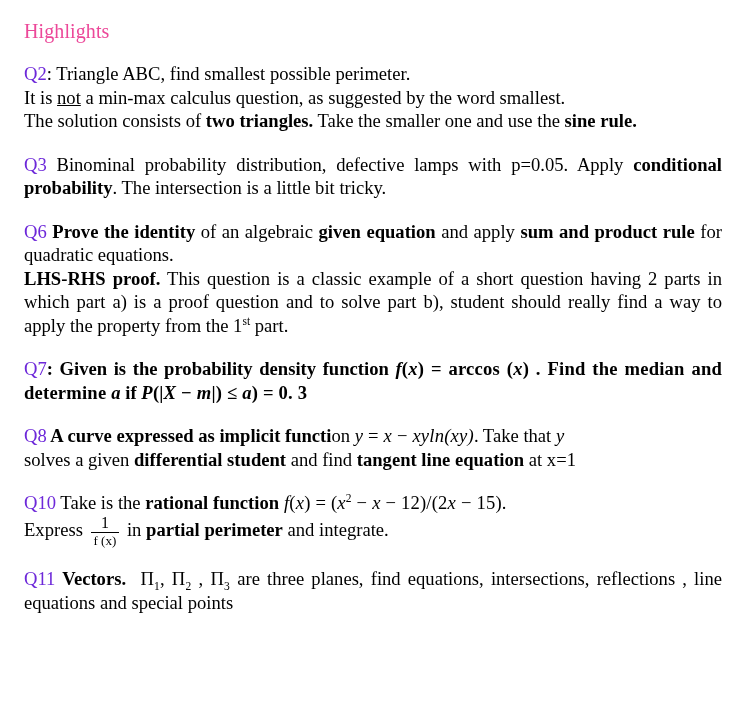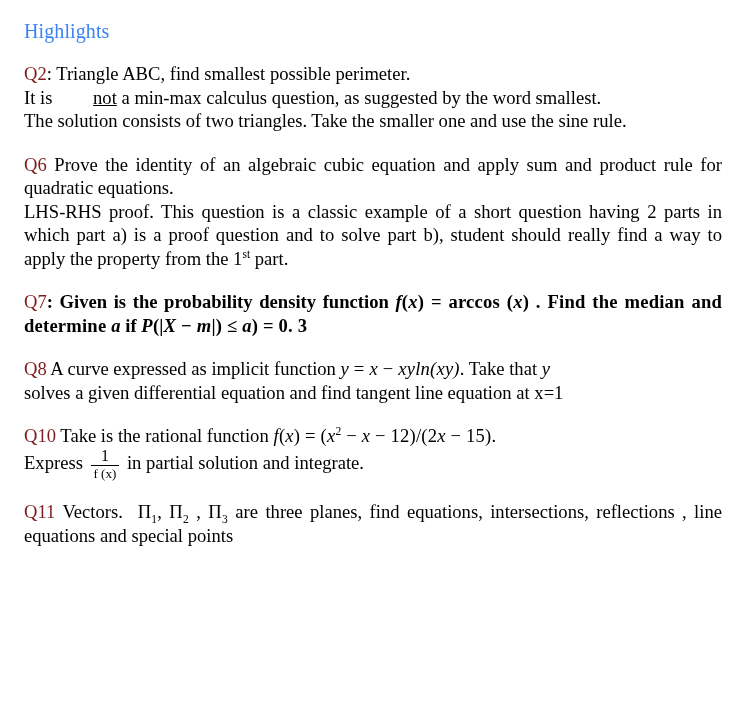--- a/index.html
+++ b/index.html
@@ -18,43 +18,43 @@
 
   .page {
     position: relative;
     width: 744px;
     height: 728px;
     box-sizing: border-box;
     padding: 18px 22px 0 24px;
   }
 
   .doc-title {
-    color: #3b82f6;
+    color: #ec4899;
     font-size: 20px;
     line-height: 26px;
     margin: 0 0 18px 0;
     font-weight: normal;
     letter-spacing: 0.1px;
   }
 
   .qblock {
     margin: 0 0 20px 0;
     font-size: 18.6px;
     line-height: 23.5px;
     text-align: justify;
     text-justify: inter-word;
   }
   .qblock:last-child { margin-bottom: 0; }
 
   .qlabel {
-    color: #7f1d1d;
+    color: #6d28d9;
   }
 
-  .b   { font-weight: normal; }
-  .u   { text-decoration: underline; margin-left: 36px; }
+  .b   { font-weight: bold; }
+  .u   { text-decoration: underline; }
   .mi  { font-style: italic; font-family: "Liberation Serif", "DejaVu Serif", serif; }
   .mib { font-style: italic; font-weight: bold; }
   sup  { font-size: 0.62em; line-height: 0; vertical-align: super; }
   sub  { font-size: 0.62em; line-height: 0; vertical-align: sub; }
 
   
   .math { letter-spacing: 0.2px; }
 
   
   .frac {
@@ -92,37 +92,40 @@
 <div class="page">
 
   <h1 class="doc-title">Highlights</h1>
 
   <p class="qblock">
     <span class="qlabel">Q2</span><span>:</span><span> Triangle ABC, find smallest possible perimeter.</span><br>
     <span>It is </span><span class="u">not</span><span> a min-max calculus question, as suggested by the word smallest.</span><br>
     <span>The solution consists of </span><span class="b">two triangles.</span><span> Take the smaller one and use the </span><span class="b">sine rule.</span>
   </p>
 
+  <p class="qblock">
+    <span class="qlabel">Q3</span><span> Binominal probability distribution, defective lamps with p=0.05. Apply </span><span class="b">conditional probability</span><span>. The intersection is a little bit tricky.</span>
+  </p>
 
   <p class="qblock">
-    <span class="qlabel">Q6</span><span class="b"> Prove the identity</span><span> of an algebraic </span><span class="b">cubic equation</span><span> and apply </span><span class="b">sum and product rule</span><span> for quadratic equations.</span><br>
+    <span class="qlabel">Q6</span><span class="b"> Prove the identity</span><span> of an algebraic </span><span class="b">given equation</span><span> and apply </span><span class="b">sum and product rule</span><span> for quadratic equations.</span><br>
     <span class="b">LHS-RHS proof.</span><span> This question is a classic example of a short question having 2 parts in which part a) is a proof question and to solve part b), student should really find a way to apply the property from the 1</span><sup>st</sup><span> part.</span>
   </p>
 
   <p class="qblock allbold">
     <span class="qlabel" style="font-weight:normal">Q7</span><span>:</span><span> Given is the probability density function </span><span class="math"><span class="mib">f</span><span>(</span><span class="mib">x</span><span>) = arccos (</span><span class="mib">x</span><span>) . Find the median and determine </span><span class="mib">a</span></span><span> if  </span><span class="math nowrap"><span class="mib">P</span><span>(|</span><span class="mib">X</span><span> − </span><span class="mib">m</span><span>|) ≤ </span><span class="mib">a</span><span>) = 0. 3</span></span>
   </p>
 
   <p class="qblock">
     <span class="qlabel">Q8</span><span class="b"> A curve expressed as implicit functi</span><span>on </span><span class="math nowrap"><span class="mi">y</span><span> = </span><span class="mi">x</span><span> − </span><span class="mi">xyln</span><span class="mi">(xy)</span></span><span>. Take that </span><span class="mi">y</span><br>
-    <span>solves a given </span><span class="b">differential equation</span><span> and find </span><span class="b">tangent line equation</span><span>  at x=1</span>
+    <span>solves a given </span><span class="b">differential student</span><span> and find </span><span class="b">tangent line equation</span><span>  at x=1</span>
   </p>
 
   <p class="qblock">
     <span class="qlabel">Q10</span><span> Take is the </span><span class="b">rational function</span><span class="math nowrap"><span class="mi">  f</span><span>(</span><span class="mi">x</span><span>) = (</span><span class="mi">x</span><sup>2</sup><span> − </span><span class="mi">x</span><span> − 12)/(2</span><span class="mi">x</span><span> − 15).</span></span><br>
-    <span>Express </span><span class="frac"><span class="num">1</span><span class="bar"></span><span class="den">f (x)</span></span><span> in </span><span class="b">partial solution</span><span> and integrate.</span>
+    <span>Express </span><span class="frac"><span class="num">1</span><span class="bar"></span><span class="den">f (x)</span></span><span> in </span><span class="b">partial perimeter</span><span> and integrate.</span>
   </p>
 
   <p class="qblock">
     <span class="qlabel">Q11</span><span class="b"> Vectors.</span>&nbsp;&nbsp;<span class="math nowrap"><span>Π</span><sub>1</sub></span><span>, </span><span class="math nowrap"><span>Π</span><sub>2</sub></span><span> , </span><span class="math nowrap"><span>Π</span><sub>3</sub></span><span>  are three planes, find equations, intersections, reflections , line equations and special points</span>
   </p>
 
 </div>
 
 </body></html>

